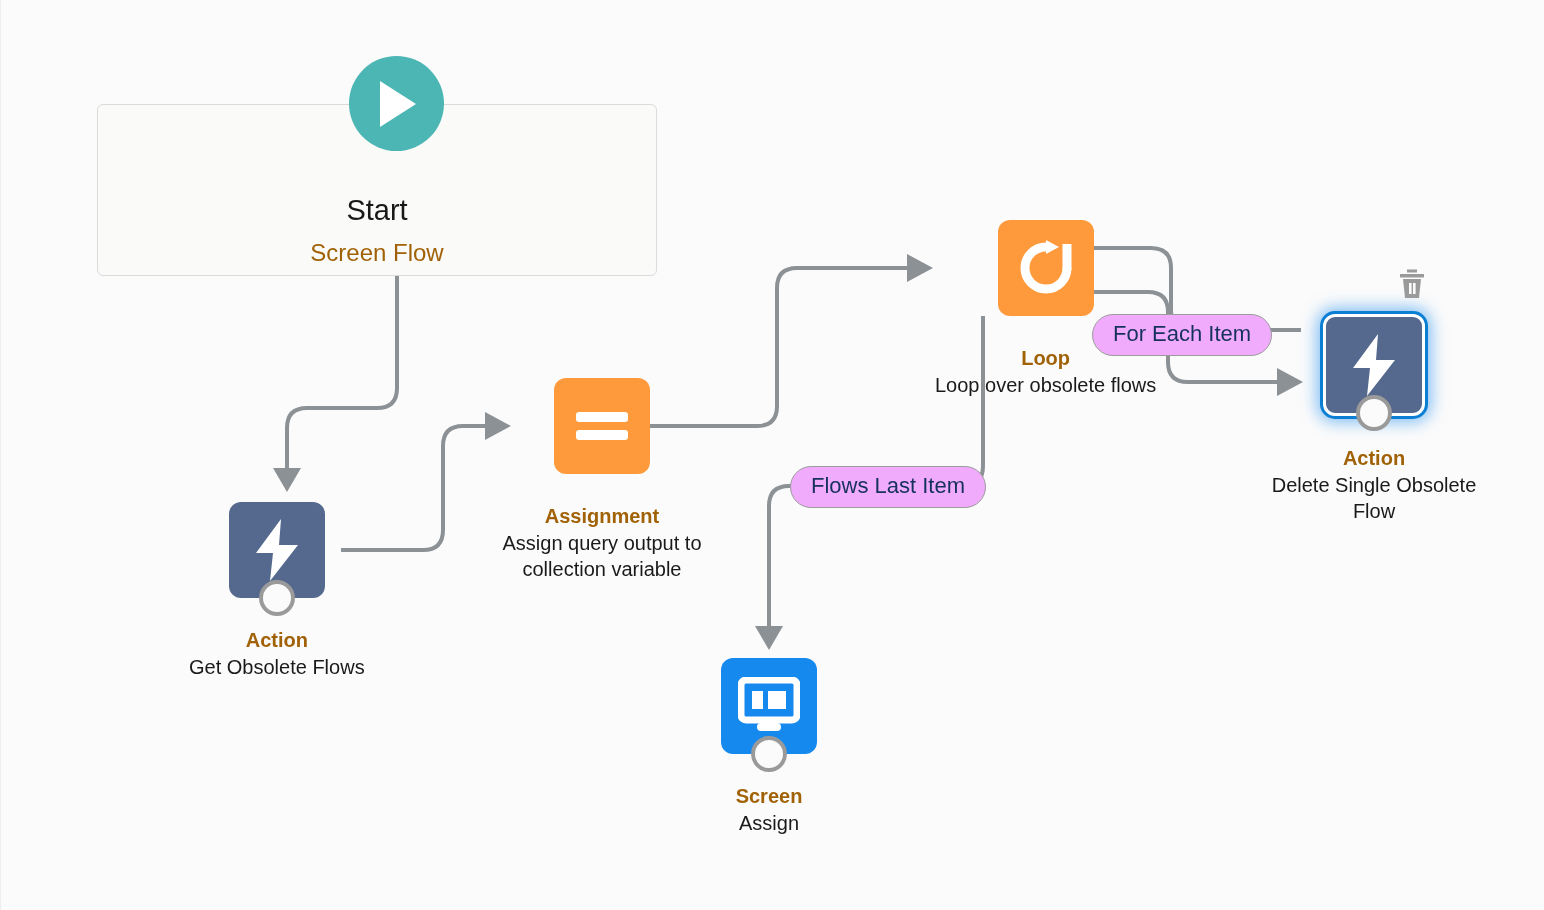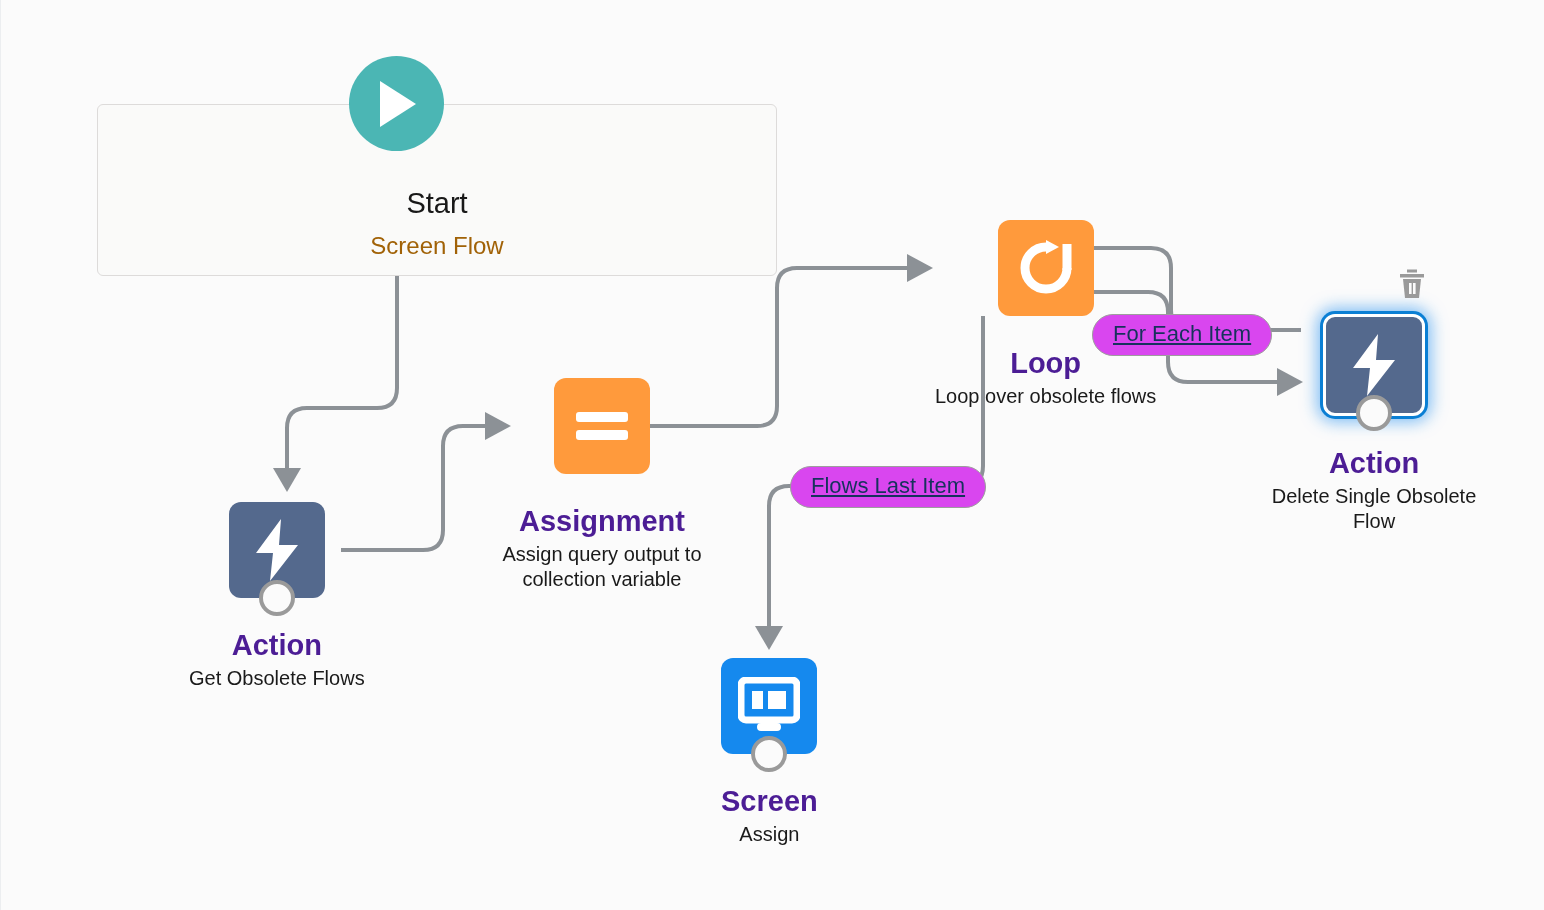--- a/index.html
+++ b/index.html
@@ -37,31 +37,31 @@
     stroke-linecap: butt;
     stroke-linejoin: round;
   }
   .conn-arrow { fill: #8c9196; }
 
   
   .start-node {
     position: absolute;
     left: 96px;
     top: 104px;
-    width: 680px;
+    width: 560px;
     height: 172px;
     background: #fafaf9;
     border: 1px solid #dddbda;
     border-radius: 6px;
     box-sizing: border-box;
     display: flex;
     flex-direction: column;
     align-items: center;
     justify-content: flex-end;
-    padding-bottom: 15px;
+    padding-bottom: 8px;
   }
   .start-title {
     font-size: 29px;
     color: #181818;
     font-weight: 400;
     line-height: 1.15;
     margin-bottom: 12px;
   }
   .start-sub {
     font-size: 24px;
@@ -123,23 +123,23 @@
     border: 4px solid #9a9a9a;
     box-sizing: border-box;
   }
 
   .node-labels {
     margin-top: 30px;
     text-align: center;
     max-width: 250px;
   }
   .node-type {
-    font-size: 29px;
+    font-size: 20px;
     font-weight: 700;
-    color: #4c1d95;
+    color: #a16207;
     line-height: 1.2;
   }
   .node-name {
     font-size: 20px;
     font-weight: 400;
     color: #1a1a1a;
     line-height: 1.28;
     margin-top: 3px;
   }
 
@@ -149,30 +149,29 @@
     right: -4px;
     top: -48px;
     width: 28px;
     height: 30px;
     cursor: pointer;
   }
 
   
   .conn-label {
     position: absolute;
-    background: #d946ef;
+    background: #f0abfc;
     border: 1.5px solid #9d9d9d;
     border-radius: 22px;
     padding: 6px 20px 8px 20px;
     font-size: 22px;
     color: #16325c;
     white-space: nowrap;
     line-height: 1.2;
     z-index: 6;
-    text-decoration: underline;
   }
 
   
   #node-action-get     { left: 188px;  top: 502px; }
   #node-assignment     { left: 466px;  top: 378px; }
   #node-loop           { left: 934px;  top: 220px; }
   #node-screen         { left: 720px;  top: 658px; }
   #node-action-delete  { left: 1258px; top: 314px; }
 
   #node-loop .node-labels        { max-width: 300px; }

